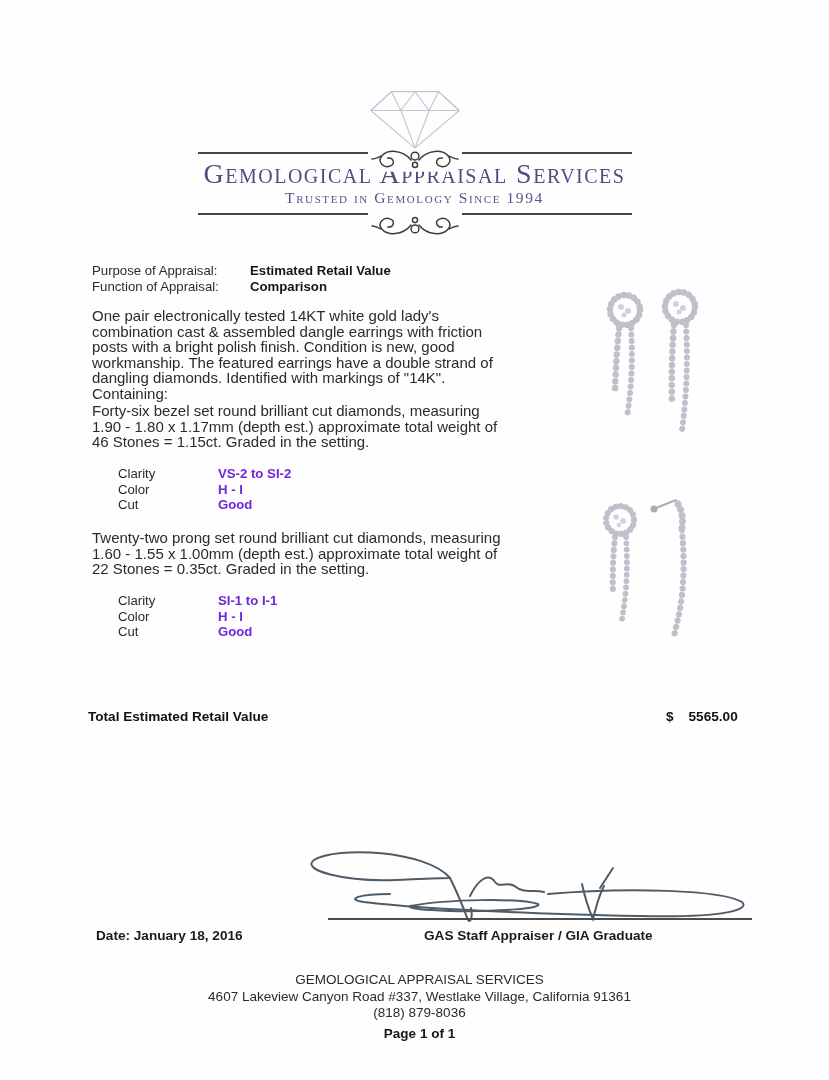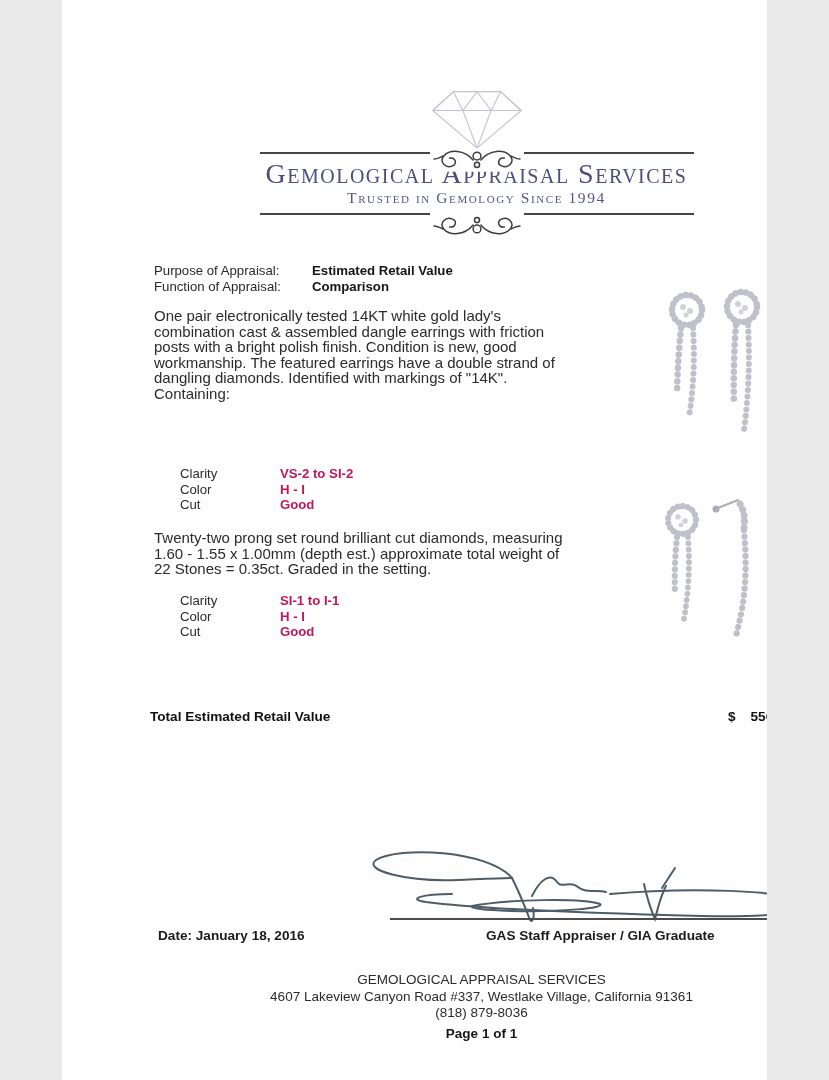--- a/index.html
+++ b/index.html
@@ -1,17 +1,17 @@
 <!DOCTYPE html>
 <html><head>
 <meta charset="utf-8">
 <style>
   html,body{margin:0;padding:0;background:#e9e9e9;}
   .page{
-    position:relative;width:705px;height:1080px;background:#fefefe;
+    position:relative;width:829px;height:1080px;background:#fefefe;
     font-family:"Liberation Sans", sans-serif;color:#2b2b2b;overflow:hidden;
     margin:0 auto;
   }
   
   .header{position:absolute;left:0;top:86px;width:829px;display:flex;flex-direction:column;align-items:center;}
   .diamond-wrap{height:64px;}
   .rule-row{display:flex;align-items:center;width:434px;height:2px;margin-top:2px;}
   .rule{flex:1;height:2px;background:#464646;}
   .ornament{position:relative;margin:0 3px;}
   .ornament.top{top:7px;}
@@ -26,21 +26,21 @@
   }
   .rule-row.bottom-row{margin-top:7px;}
   
   .row{position:absolute;left:92px;font-size:13.2px;line-height:15.5px;}
   .lbl{display:inline-block;width:158px;}
   .val{font-weight:700;color:#161616;}
   .para{position:absolute;left:92px;width:414px;font-size:15px;line-height:15.6px;}
   .grades{position:absolute;left:118px;font-size:13.2px;line-height:15.6px;}
   .grade-row{display:flex;}
   .g-lbl{width:100px;}
-  .g-val{font-weight:700;color:#be185d;}
+  .g-val{font-weight:700;color:#6d28d9;}
   .totals{position:absolute;left:92px;top:661px;width:470px;font-size:13.2px;line-height:16px;}
   .t-row{position:relative;height:16px;}
   .t-val{position:absolute;left:336px;width:66px;text-align:right;font-weight:700;color:#161616;}
   .retail{position:absolute;left:88px;top:709px;font-size:13.6px;font-weight:700;color:#111;}
   .retail-amt{position:absolute;left:666px;top:709px;font-size:13.6px;font-weight:700;color:#111;display:flex;gap:15px;}
   
   .photo{position:absolute;}
   .photo1{left:586px;top:282px;}
   .photo2{left:590px;top:494px;}
   
@@ -106,20 +106,21 @@
 
   <div class="row" style="top:263px;">
     <span class="lbl">Purpose of Appraisal:</span><span class="val">Estimated Retail Value</span>
   </div>
   <div class="row" style="top:278.5px;">
     <span class="lbl">Function of Appraisal:</span><span class="val">Comparison</span>
   </div>
 
   <div class="para" style="top:308px;">One pair electronically tested 14KT white gold lady's combination cast &amp; assembled dangle earrings with friction posts with a bright polish finish. Condition is new, good workmanship. The featured earrings have a double strand of dangling diamonds. Identified with markings of "14K".  Containing:</div>
 
+  <div class="para" style="top:403px;">Forty-six bezel set round brilliant cut diamonds, measuring 1.90 - 1.80 x 1.17mm (depth est.) approximate total weight of 46 Stones = 1.15ct. Graded in the setting.</div>
   <div class="grades" style="top:466px;">
     <div class="grade-row">
       <span class="g-lbl">Clarity</span>
       <span class="g-val">VS-2 to SI-2</span>
     </div>
     <div class="grade-row">
       <span class="g-lbl">Color</span>
       <span class="g-val">H - I</span>
     </div>
     <div class="grade-row">

